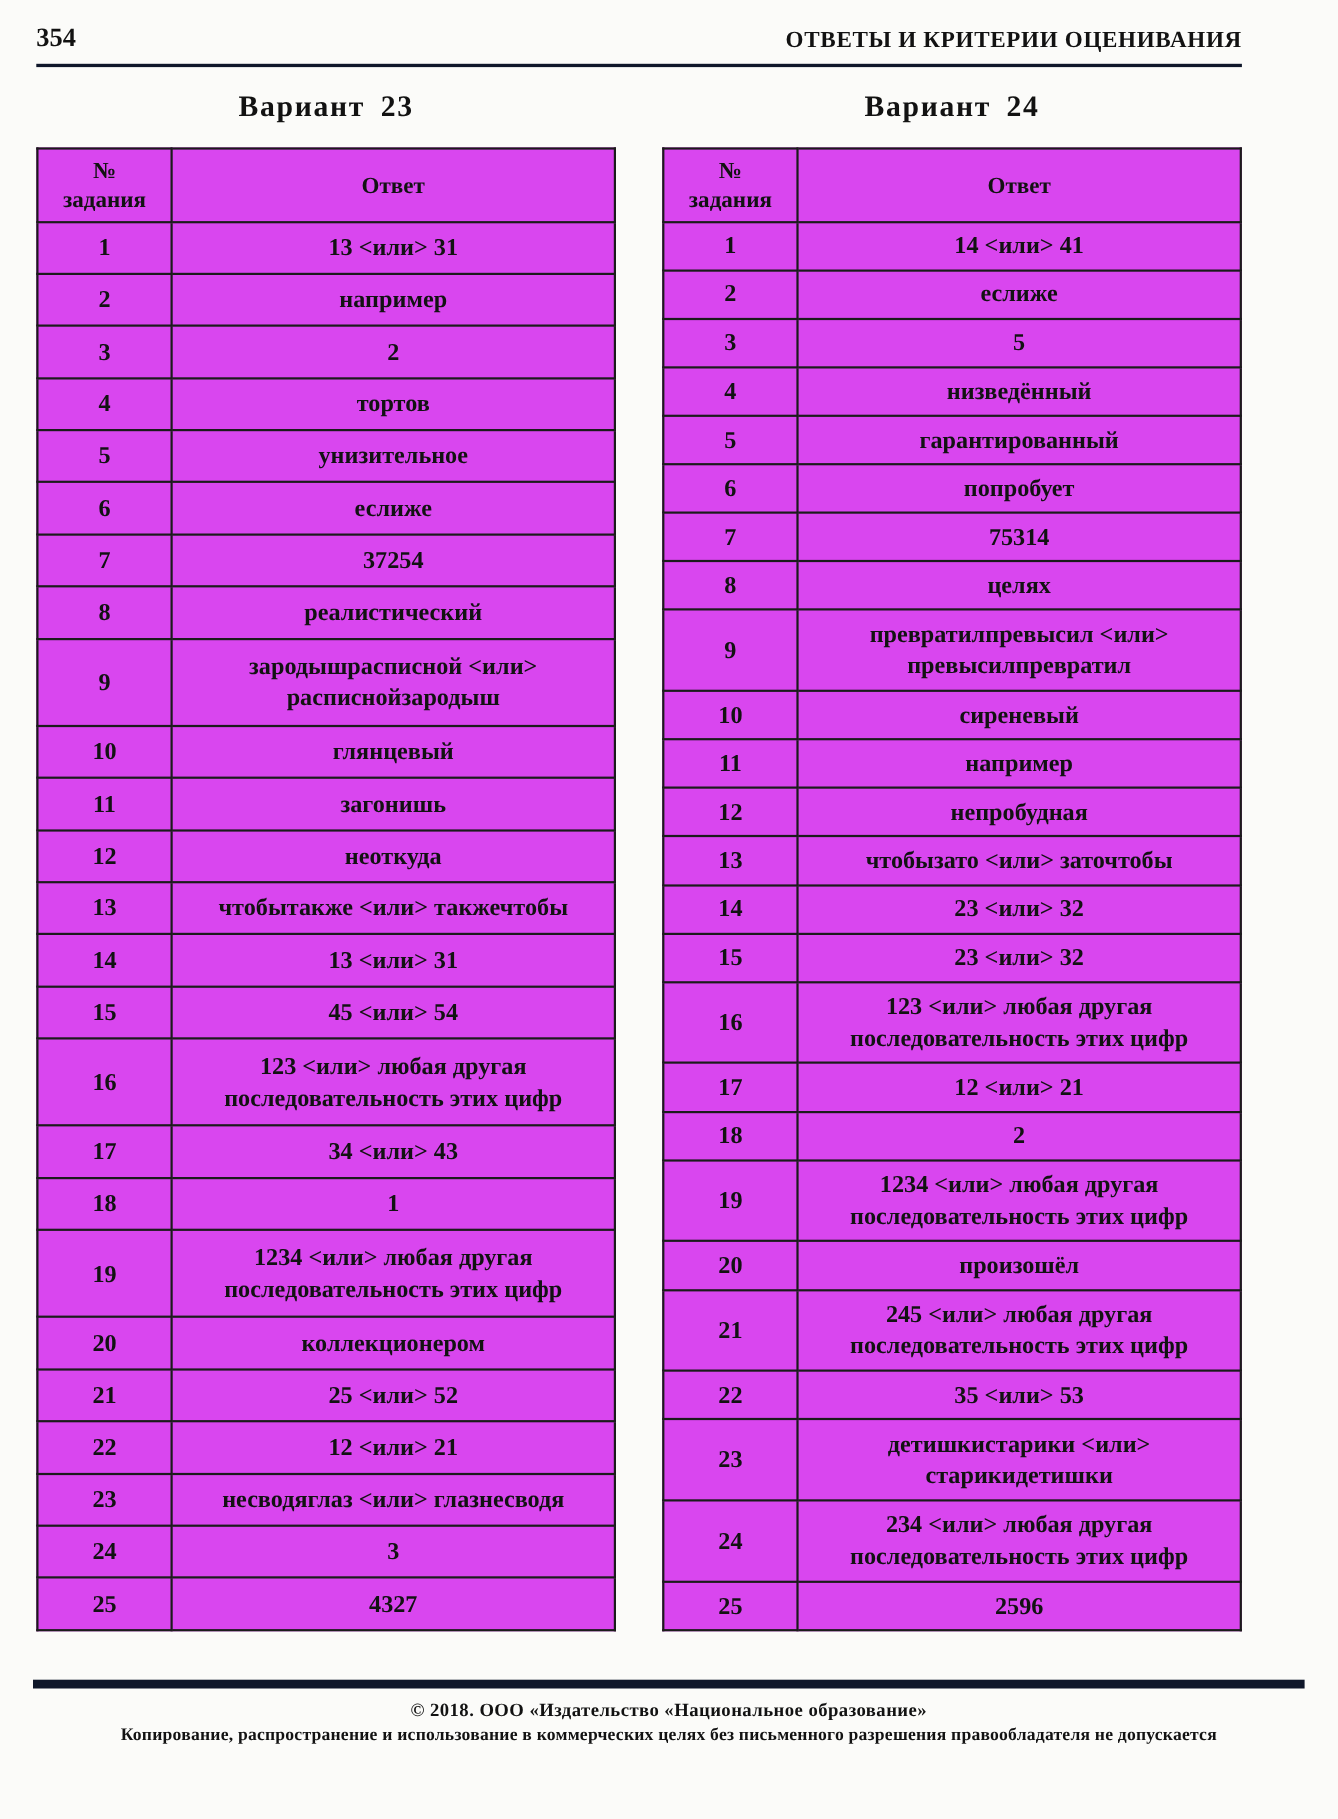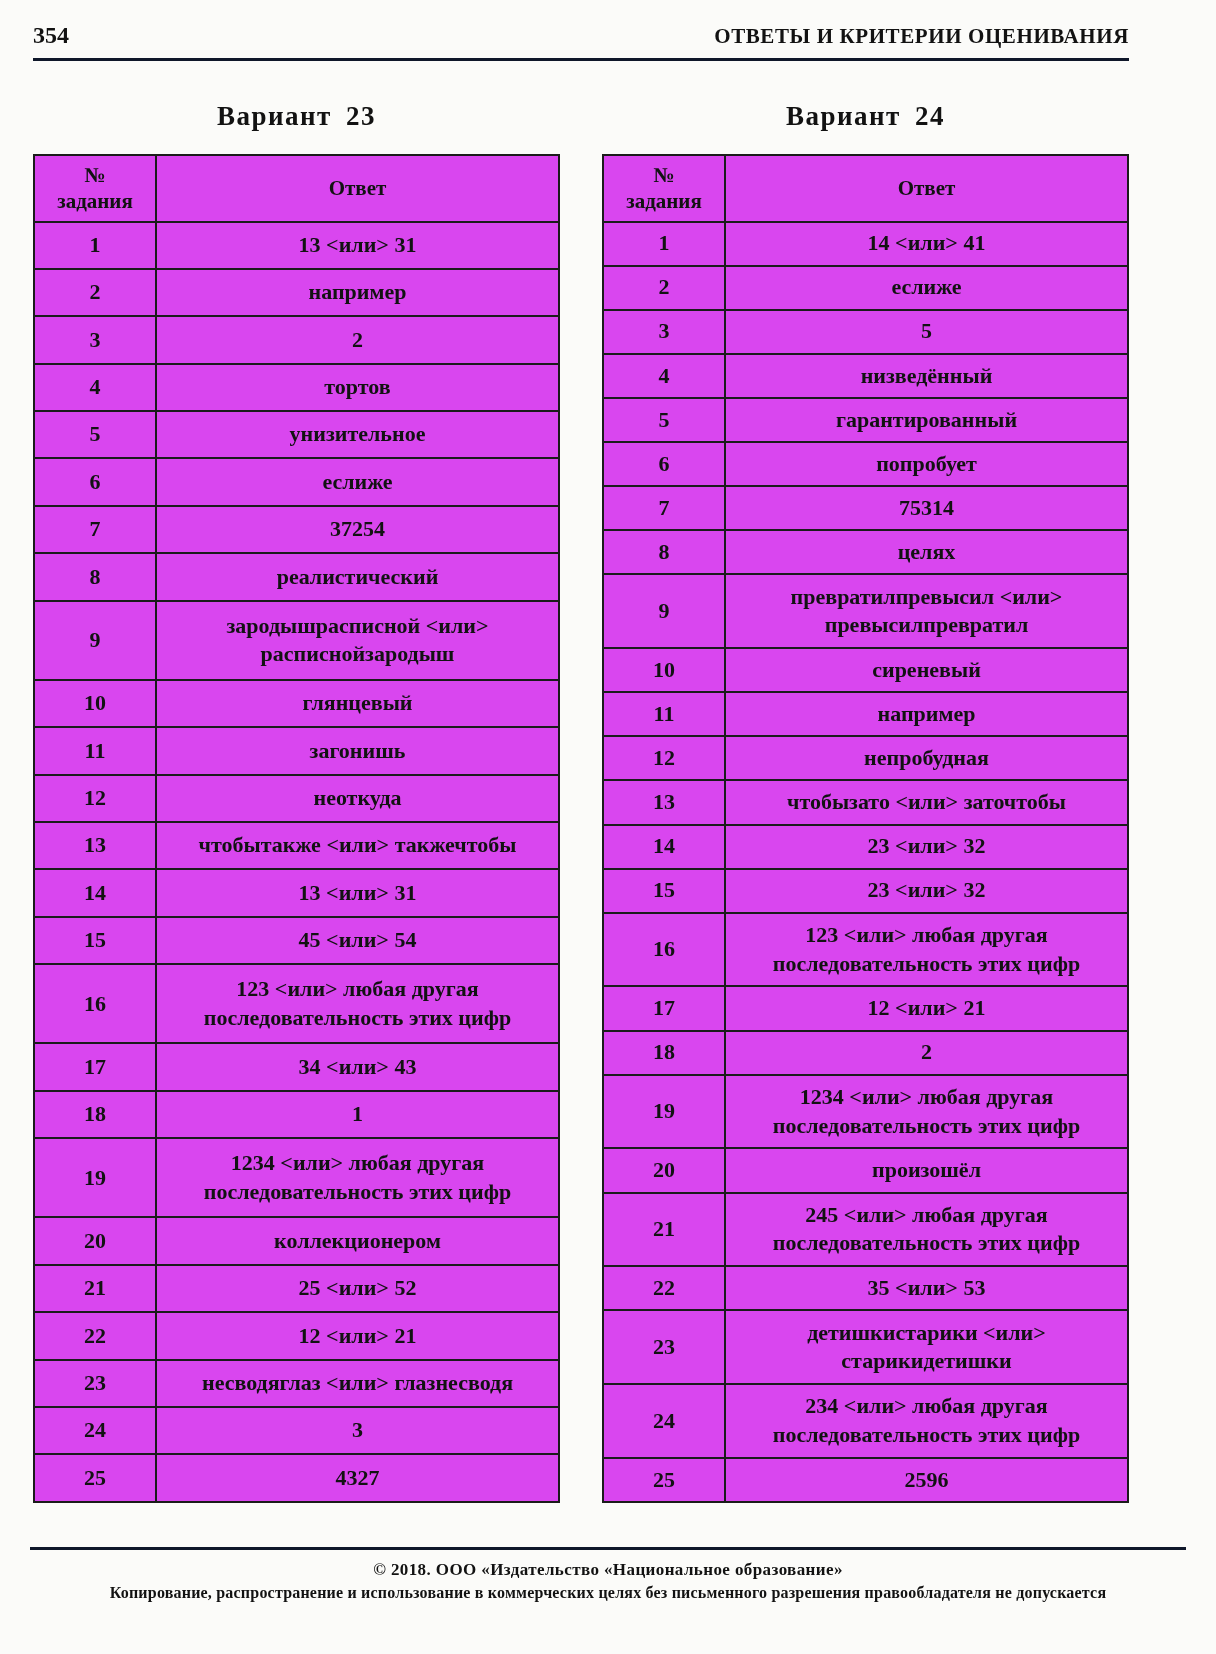--- a/index.html
+++ b/index.html
@@ -19,21 +19,21 @@
     display: flex;
     justify-content: space-between;
     align-items: flex-end;
     padding-bottom: 9px;
     border-bottom: 3px solid #0f172a;
   }
   .page-number { font-size: 24px; font-weight: bold; }
   .header-title { font-size: 21px; font-weight: bold; letter-spacing: 0.6px; }
 
   
-  .tables { display: flex; gap: 42px; margin-top: 40px; }
+  .tables { display: flex; gap: 42px; margin-top: 20px; }
   .table-block { width: 532px; }
   .table-title {
     text-align: center;
     font-size: 27px;
     font-weight: bold;
     letter-spacing: 1.5px;
     margin-bottom: 22px;
     word-spacing: 6px;
   }
   table.answers-table {
@@ -50,21 +50,21 @@
     padding: 6px 10px;
     font-size: 22px;
     line-height: 1.3;
   }
   .answers-table th { font-size: 21px; line-height: 1.25; }
   .col-num { width: 122px; }
 
   
   .footer {
     margin: 44px 30px 0 30px;
-    border-top: 3px solid #0f172a;
+    border-top: 8px solid #0f172a;
     padding-top: 10px;
     text-align: center;
   }
   .footer-copyright { font-size: 17px; font-weight: bold; letter-spacing: 0.4px; }
   .footer-notice { font-size: 16px; font-weight: bold; letter-spacing: 0.2px; margin-top: 4px; }
 </style>
 </head>
 <body>
 
 <div class="page">

